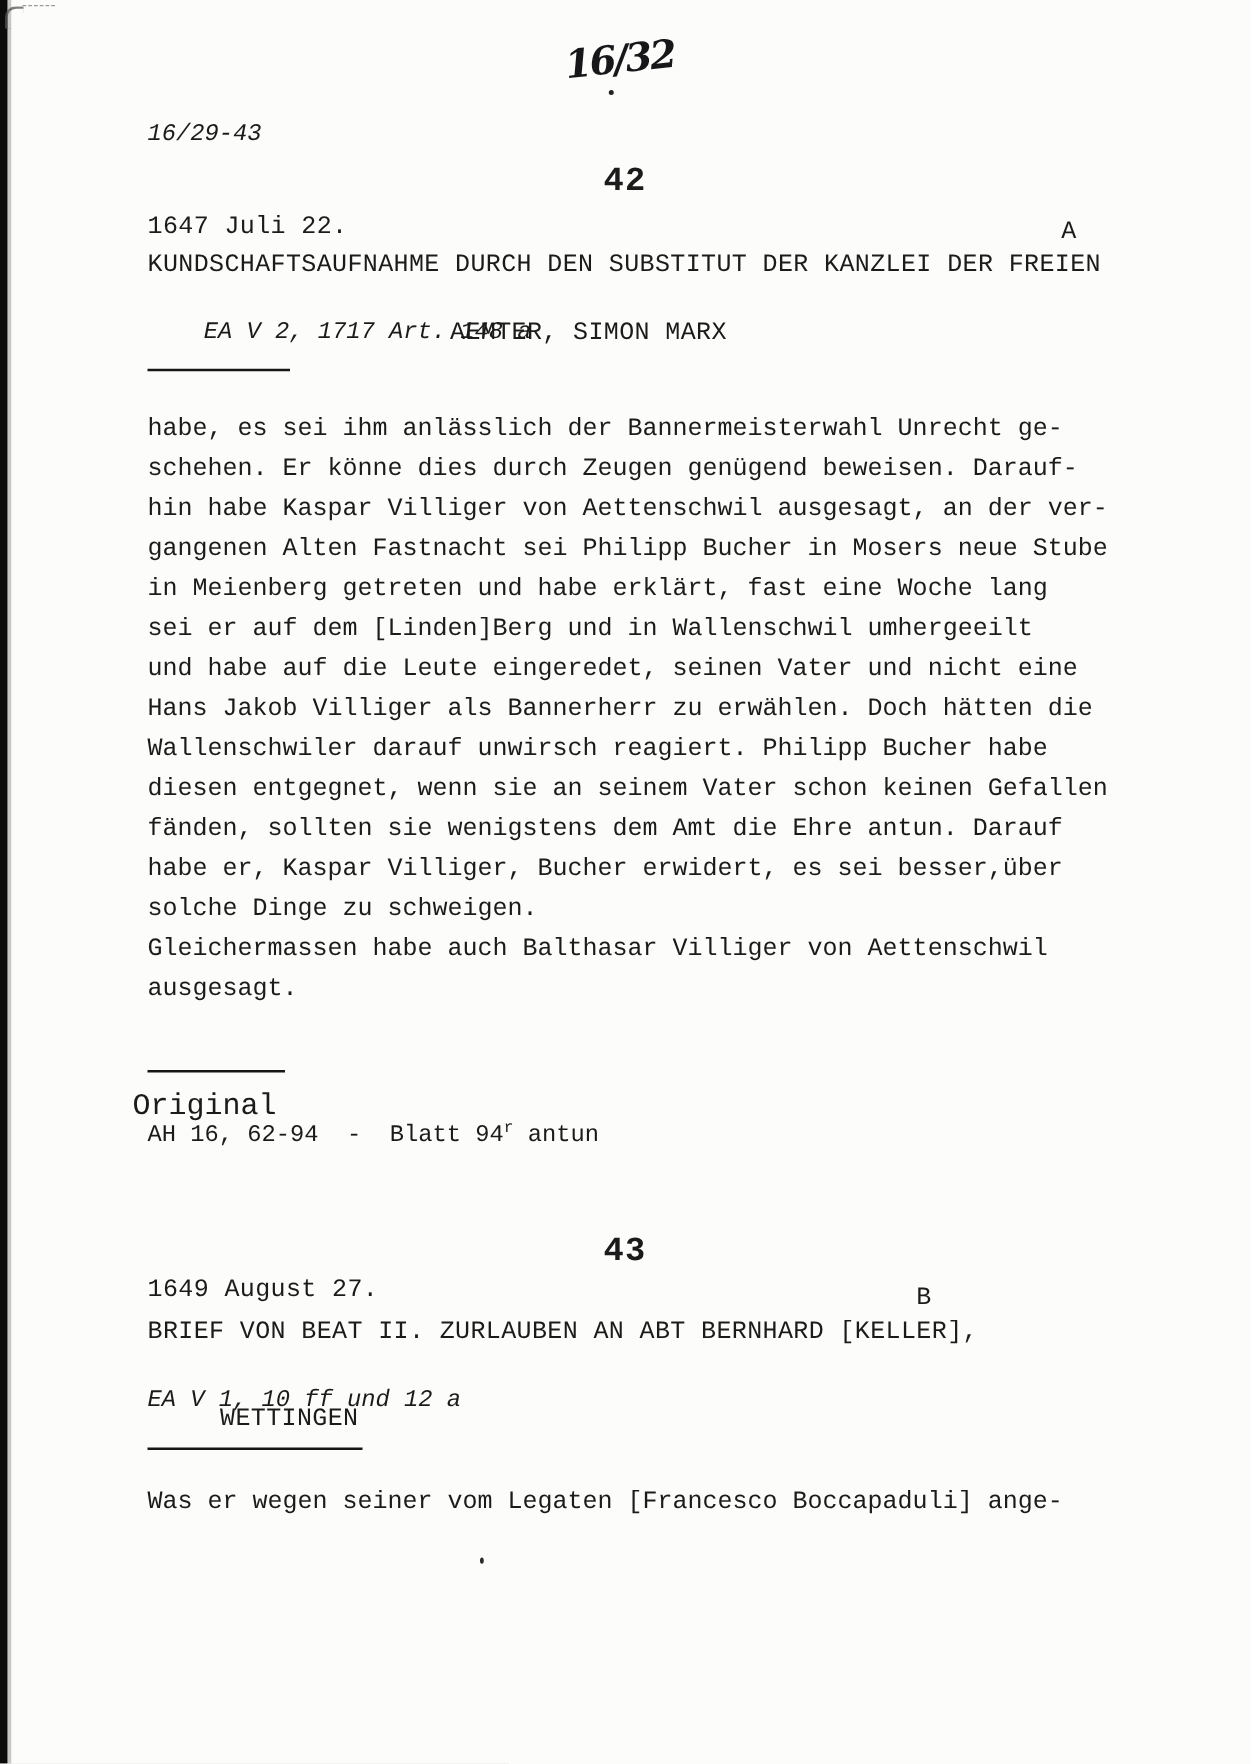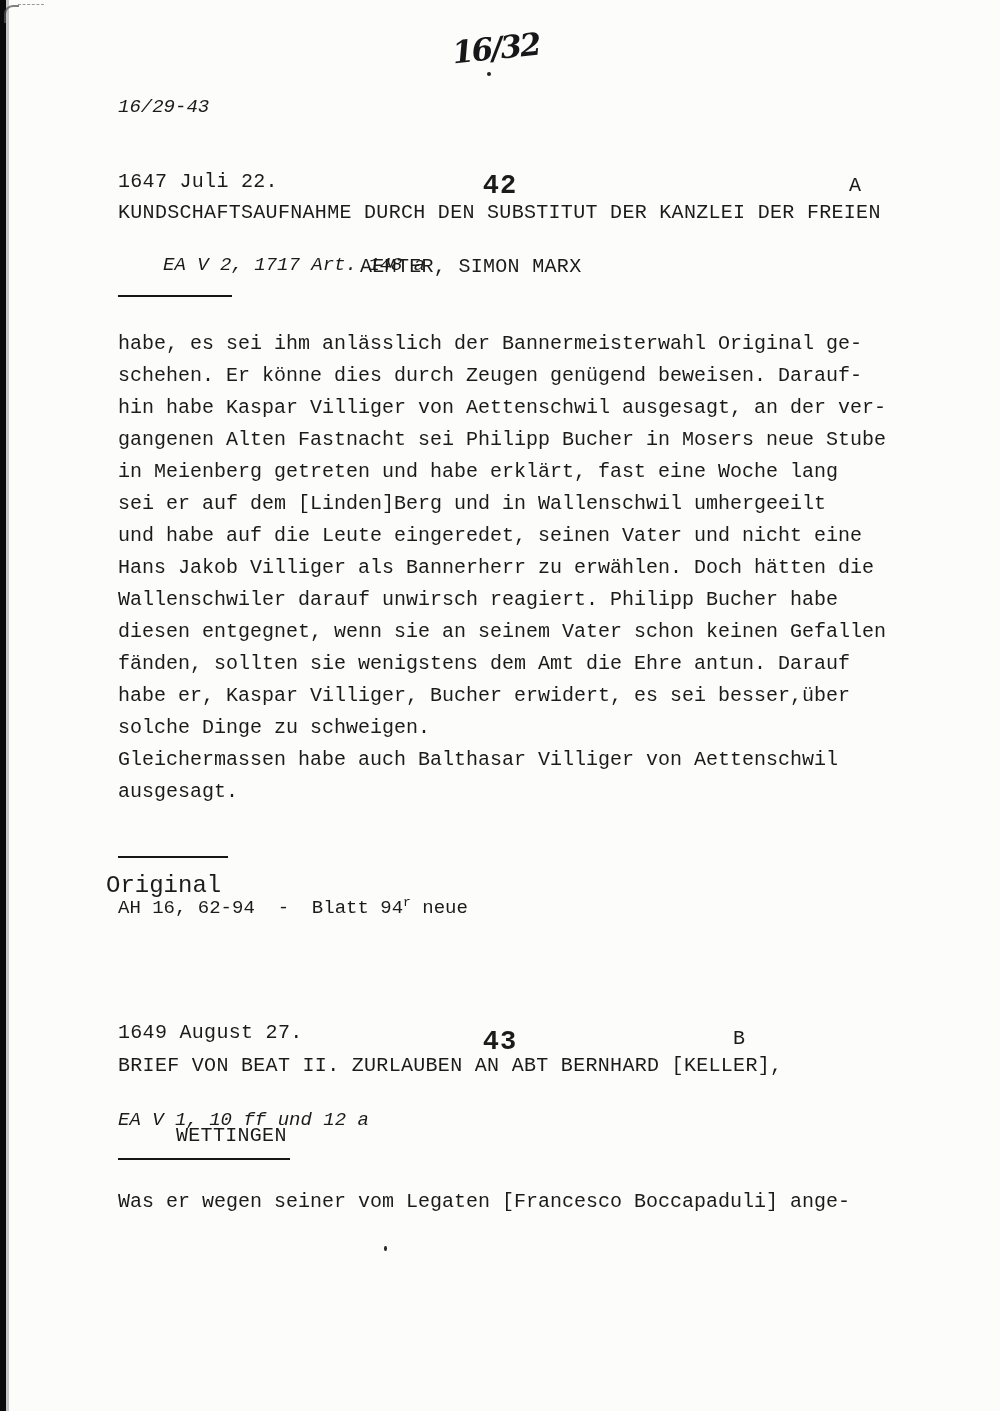--- a/index.html
+++ b/index.html
@@ -11,21 +11,21 @@
     overflow:hidden;
     font-family:"Liberation Mono","DejaVu Sans Mono",monospace;
     color:#1b1b1b;
   }
   .abs { position:absolute; }
   .mono { font-family:"Liberation Mono","DejaVu Sans Mono",monospace; }
   .it { font-style:italic; }
   .line { white-space:pre; }
   .body-text { font-size:20px; line-height:32px; letter-spacing:0; }
   .caps { font-size:20px; letter-spacing:0.3px; }
-  .secnum { font-size:27px; font-weight:bold; letter-spacing:1px;margin-top:40px; }
+  .secnum { font-size:27px; font-weight:bold; letter-spacing:1px; }
   .rule { background:#161616; height:2px; }
   .edge-bar { left:0; top:0; width:6px; height:100%; background:#0b0b0b; }
   .edge-smear { left:6px; top:0; width:3px; height:100%; background:rgba(40,40,40,.25); }
   .corner-mark {
     left:4px; top:5px; width:13px; height:16px;
     border-top:2px solid #555; border-left:2px solid #555;
     border-top-left-radius:9px; opacity:.75;
   }
   .corner-dash { left:18px; top:4px; width:26px; height:0;
     border-top:1px dashed #9a9a98; }
@@ -62,42 +62,42 @@
 
   <div class="abs mono caps line" style="left:118px; top:201px;">KUNDSCHAFTSAUFNAHME DURCH DEN SUBSTITUT DER KANZLEI DER FREIEN</div>
 
   <div class="abs mono caps line" style="left:360px; top:227px;margin-top:28px;">AEMTER, SIMON MARX</div>
 
   <div class="abs mono it" style="left:118px; top:254px; font-size:19px;margin-left:45px;">EA V 2, 1717 Art. 148 a</div>
 
   <div class="abs rule" style="left:118px; top:295px; width:114px;"></div>
 
   <div class="abs body-text" style="left:118px; top:328px;">
-    <div class="line">habe, es sei ihm anlässlich der Bannermeisterwahl Original ge-</div>
+    <div class="line">habe, es sei ihm anlässlich der Bannermeisterwahl Unrecht ge-</div>
     <div class="line">schehen. Er könne dies durch Zeugen genügend beweisen. Darauf-</div>
     <div class="line">hin habe Kaspar Villiger von Aettenschwil ausgesagt, an der ver-</div>
     <div class="line">gangenen Alten Fastnacht sei Philipp Bucher in Mosers neue Stube</div>
     <div class="line">in Meienberg getreten und habe erklärt, fast eine Woche lang</div>
     <div class="line">sei er auf dem [Linden]Berg und in Wallenschwil umhergeeilt</div>
     <div class="line">und habe auf die Leute eingeredet, seinen Vater und nicht eine</div>
     <div class="line">Hans Jakob Villiger als Bannerherr zu erwählen. Doch hätten die</div>
     <div class="line">Wallenschwiler darauf unwirsch reagiert. Philipp Bucher habe</div>
     <div class="line">diesen entgegnet, wenn sie an seinem Vater schon keinen Gefallen</div>
     <div class="line">fänden, sollten sie wenigstens dem Amt die Ehre antun. Darauf</div>
     <div class="line">habe er, Kaspar Villiger, Bucher erwidert, es sei besser,über</div>
     <div class="line">solche Dinge zu schweigen.</div>
     <div class="line">Gleichermassen habe auch Balthasar Villiger von Aettenschwil</div>
     <div class="line">ausgesagt.</div>
   </div>
 
   <div class="abs rule" style="left:118px; top:856px; width:110px;"></div>
 
   <div class="abs mono" style="left:106px; top:872px; font-size:24px;">Original</div>
 
-  <div class="abs mono line" style="left:118px; top:897px; font-size:19px;"><span>AH 16, 62-94  -  Blatt 94</span><sup class="sc">r</sup><span> neue</span></div>
+  <div class="abs mono line" style="left:118px; top:897px; font-size:19px;"><span>AH 16, 62-94  -  Blatt 94</span><sup class="sc">r</sup><span> antun</span></div>
 
   <div class="abs centered secnum" style="top:987px;">43</div>
 
   <div class="abs mono caps" style="left:118px; top:1021px;">1649 August 27.</div>
 
   <div class="abs mono caps" style="left:733px; top:1027px;">B</div>
 
   <div class="abs mono caps line" style="left:118px; top:1054px;">BRIEF VON BEAT II. ZURLAUBEN AN ABT BERNHARD [KELLER],</div>
 
   <div class="abs mono caps line" style="left:176px; top:1080px;margin-top:44px;">WETTINGEN</div>

